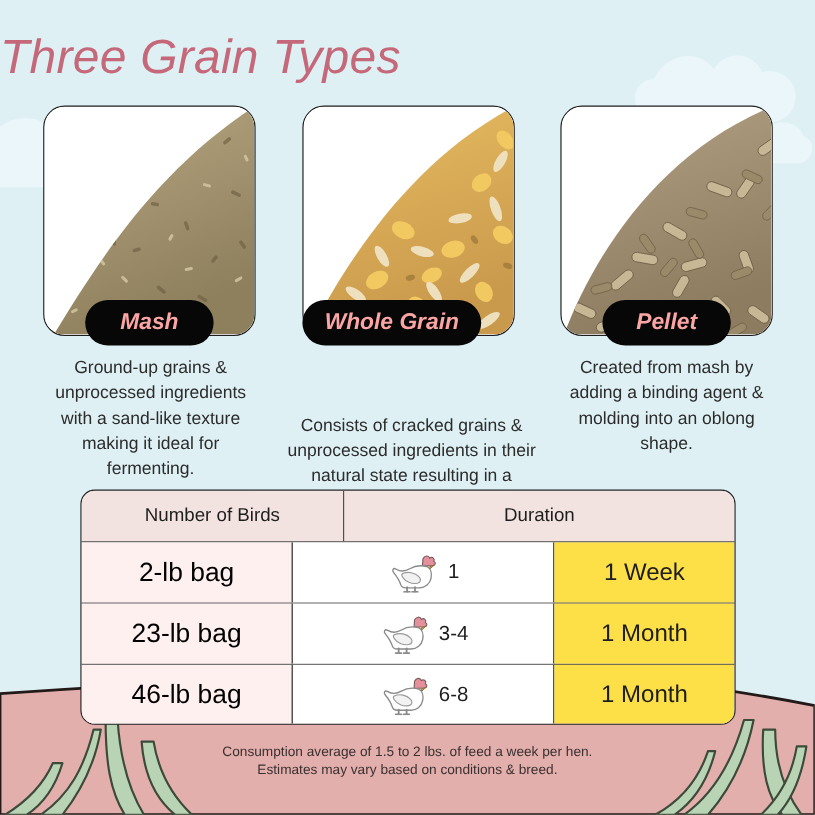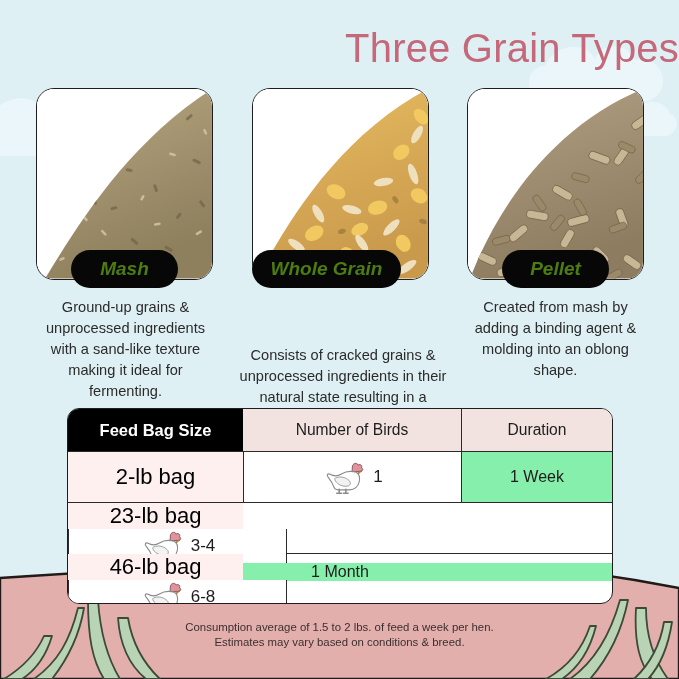--- a/index.html
+++ b/index.html
@@ -9,45 +9,46 @@
     background:#dff0f4;
     position:relative;
   }
 
   
   #scene { position:absolute; inset:0; z-index:0; }
 
   
   .title {
     position:absolute; top:26px; left:0; width:679px;
-    text-align:right;
+    text-align:left;
     font-size:40px; font-weight:400; letter-spacing:.2px;
     color:#c4687a;
     z-index:5;
+    font-style:italic;
   }
 
   
   .cards { position:absolute; top:88px; left:0; width:679px; height:200px; z-index:5; }
   .card {
     position:absolute; top:0; width:177px; height:192px;
     background:#ffffff;
     border:1.6px solid #1d1d1d;
     border-radius:18px;
     overflow:hidden;
   }
   .card:nth-child(1){ left:36px; }
   .card:nth-child(2){ left:252px; }
   .card:nth-child(3){ left:467px; }
   .card .photo { position:absolute; inset:0; }
 
   
   .pill {
     position:absolute; z-index:6;
     background:#070707;
-    color:#4d7c0f;
+    color:#fca5a5;
     border-radius:22px;
     font-style:italic; font-weight:700;
     font-size:19px;
     display:flex; align-items:center; justify-content:center;
     height:38px;
     top:250px;
   }
   .pill.p1 { left:71px;  width:107px; }
   .pill.p2 { left:252px; width:149px; }
   .pill.p3 { left:502px; width:107px; }
@@ -70,36 +71,36 @@
     width:546px; height:196px;
     border:1.6px solid #1d1d1d;
     border-radius:12px;
     overflow:hidden;
     background:#ffffff;
     z-index:5;
   }
   .trow { display:flex; width:100%; }
   .trow.head { height:42px; }
   .trow.body { height:51px; }
-  .trow.body + .trow.body { border-top:1.4px solid #2a2a2a;flex-direction:column; }
+  .trow.body + .trow.body { border-top:1.4px solid #2a2a2a; }
   .trow.head + .trow.body { border-top:1.4px solid #2a2a2a; }
 
   .c1 { width:175px; display:flex; align-items:center; justify-content:center; }
   .c2 { width:219px; display:flex; align-items:center; justify-content:center;
         border-left:1.4px solid #2a2a2a; border-right:1.4px solid #2a2a2a; }
   .c3 { flex:1; display:flex; align-items:center; justify-content:center; }
 
   .head .c1 { background:#000000; color:#ffffff; font-weight:700; font-size:16.5px; }
   .head .c2, .head .c3 { background:#f2e3e0; color:#1d1d1d; font-weight:400; font-size:15.6px;
                           border-left-color:#2a2a2a; }
   .head .c2 { border-left:none; }
 
   .body .c1 { background:#fdf0ee; color:#000000; font-weight:400; font-size:22px; }
   .body .c2 { background:#ffffff; color:#1d1d1d; font-size:17px; gap:9px; }
-  .body .c3 { background:#86efac; color:#1d1d1d; font-size:16px; }
+  .body .c3 { background:#fde047; color:#1d1d1d; font-size:20px; }
 
   .hen { width:42px; height:34px; flex:none; }
 
   
   .foot {
     position:absolute; top:620px; left:0; width:679px;
     text-align:center; z-index:5;
     font-size:11.4px; line-height:15px; color:#3a3030;
   }
 </style>
@@ -291,21 +292,20 @@
 <div class="pill p3">Pellet</div>
 
 <div class="descs">
   <div class="desc d1">Ground-up grains &amp; unprocessed ingredients with a sand-like texture making it ideal for fermenting.</div>
   <div class="desc d2">Consists of cracked grains &amp; unprocessed ingredients in their natural state resulting in a granola-like texture large enough for chickens to grab.</div>
   <div class="desc d3">Created from mash by adding a binding agent &amp; molding into an oblong shape.</div>
 </div>
 
 <div class="table">
   <div class="trow head">
-    <div class="c1">Feed Bag Size</div>
     <div class="c2">Number of Birds</div>
     <div class="c3">Duration</div>
   </div>
 
   <div class="trow body">
     <div class="c1">2-lb bag</div>
     <div class="c2">
       <svg class="hen" viewBox="0 0 44 36">
         <path d="M32 6 c1.4,-3 5,-3.4 6,-0.6 c2.4,-1.6 4.8,0.6 3.6,3 c2,0.6 1.6,3.4 -0.8,3.6 l-9.2,0.4 z" fill="#e4919c" stroke="#7a5a60" stroke-width="1"></path>
         <path d="M36 13 c-5,-1.4 -11,-1 -15.6,1.8 c-4.4,2.6 -8.6,2.4 -12,0.4 c-2.6,-1.6 -4,0.8 -2.2,3 c2.6,3.2 5,6.8 6.2,10.6 c0.6,2 2.2,2.8 4.4,2.8 l12,0 c5.4,0 9.4,-3.6 10.4,-8.6 c0.8,-4.2 -0.4,-8.4 -3.2,-10 z" fill="#ffffff" stroke="#8a8a8a" stroke-width="1.2"></path>

